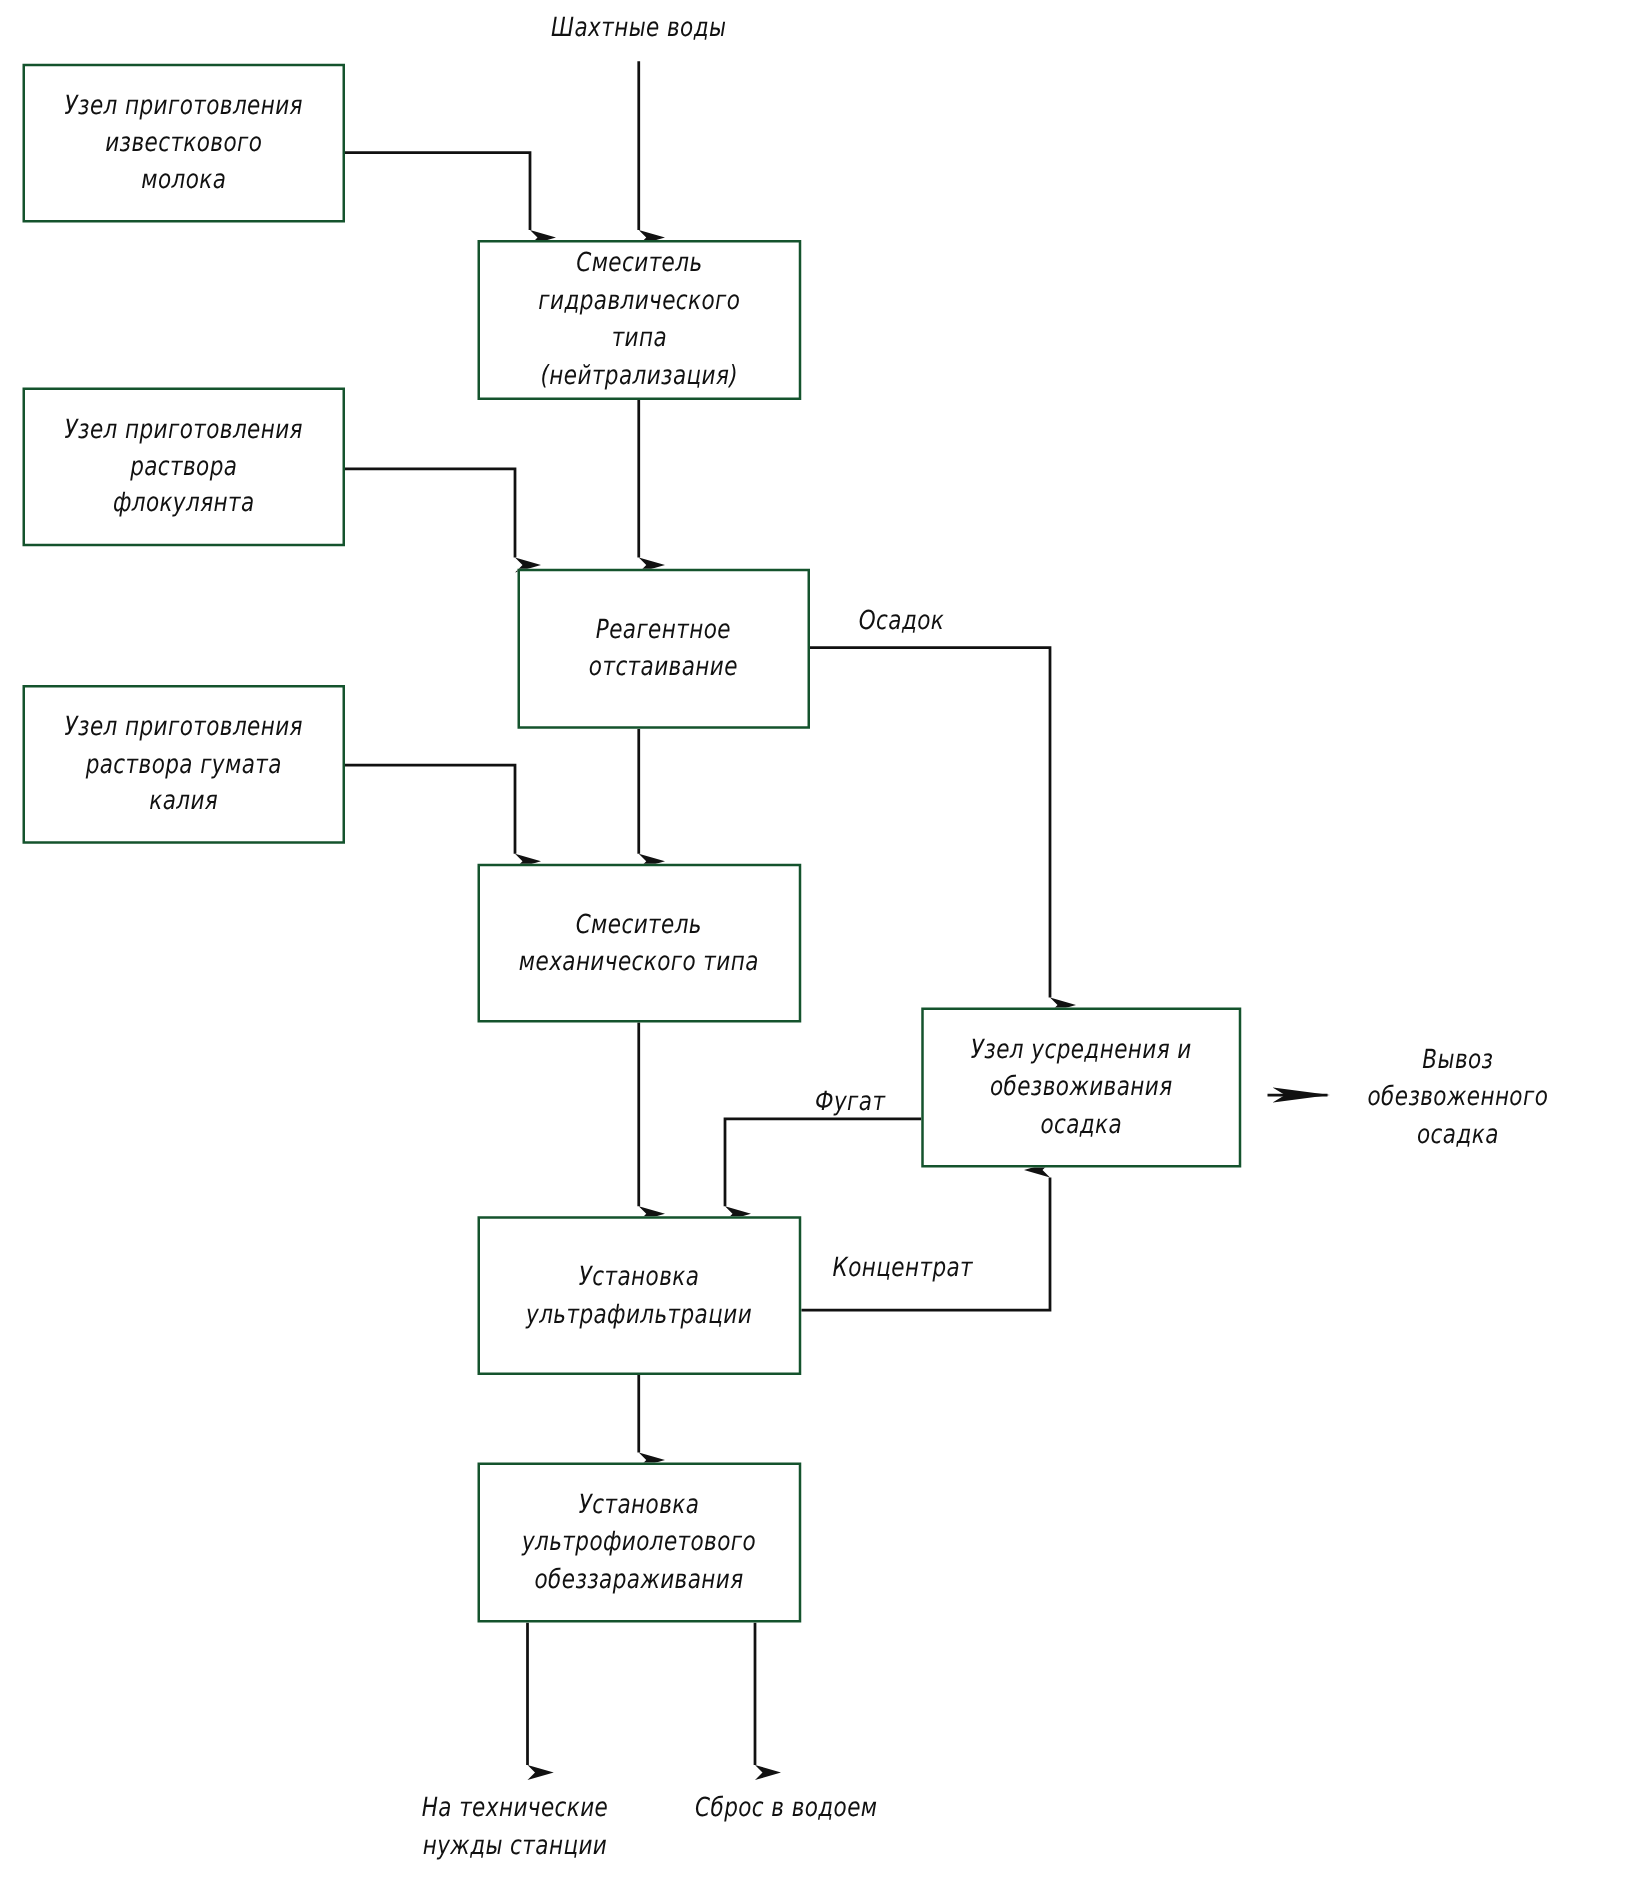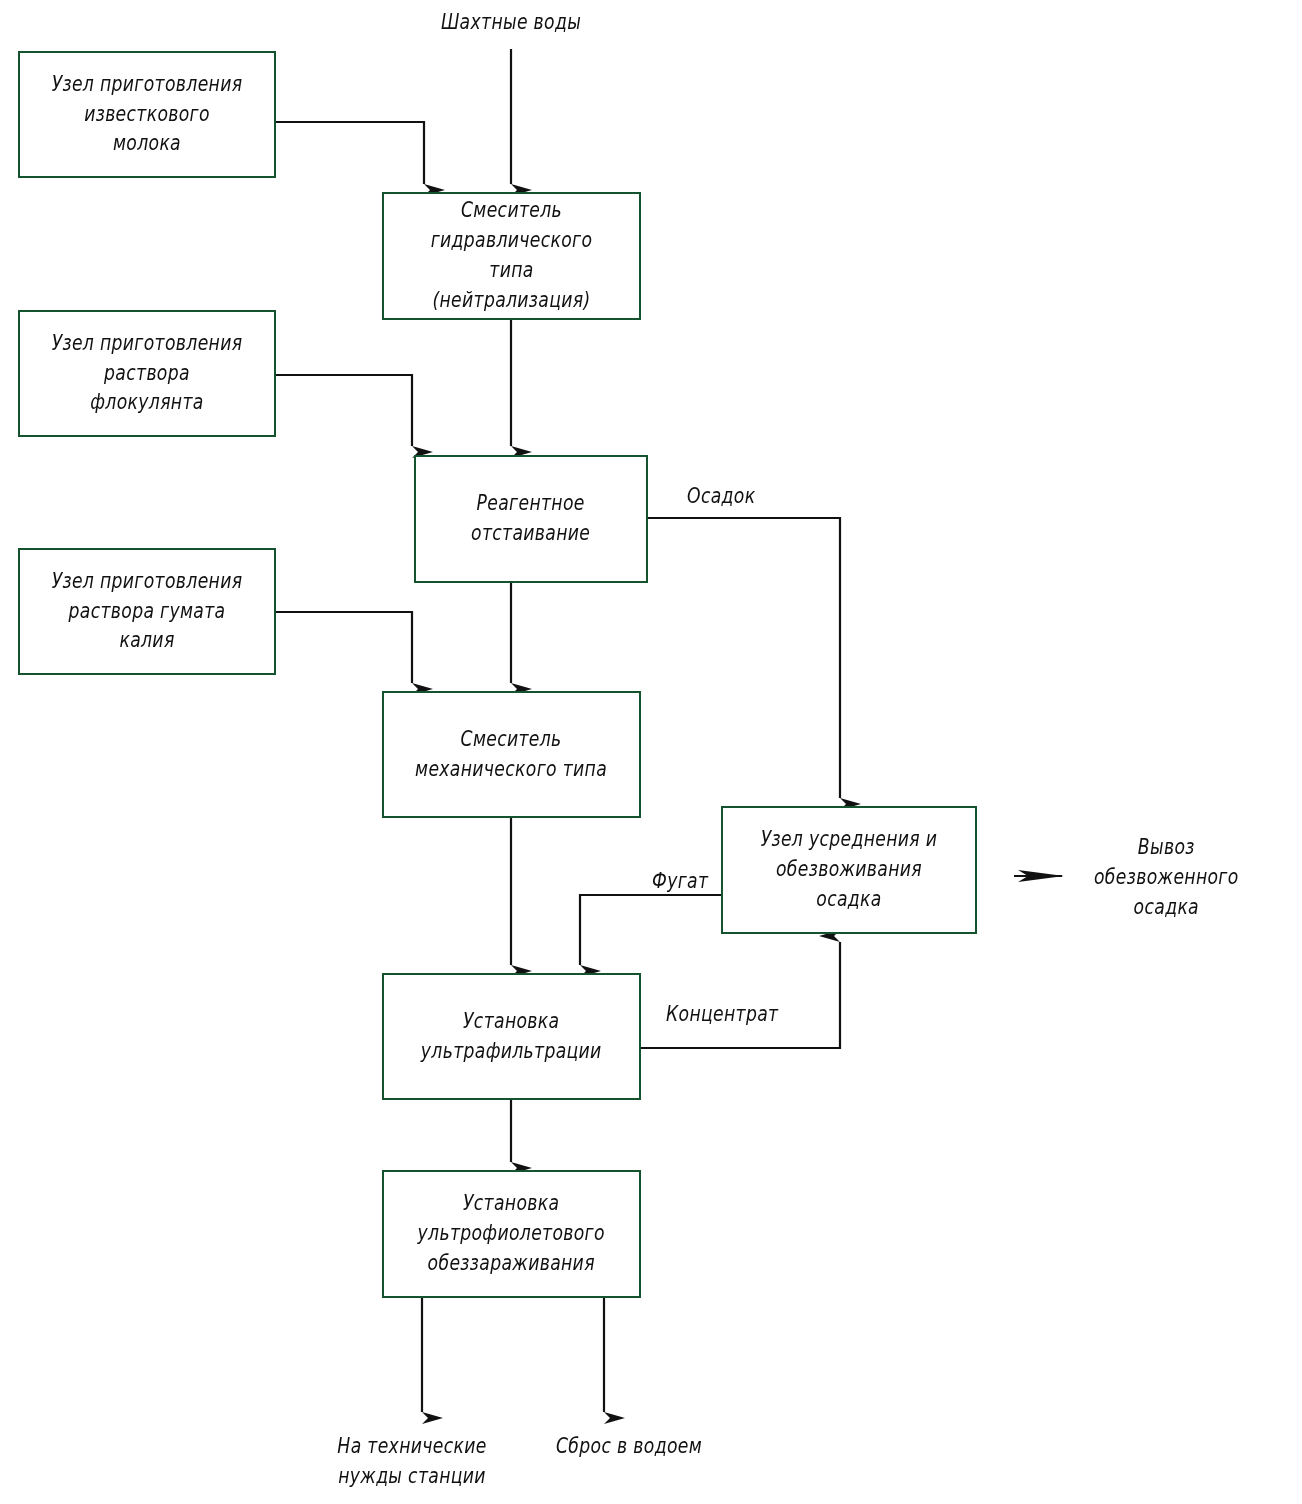--- a/index.html
+++ b/index.html
@@ -135,21 +135,21 @@
   <div class="node-box" style="left:382px; top:455px; width:234px; height:128px;margin-left:32px;">
     <span class="node-label">Реагентное
 отстаивание</span>
   </div>
 
   <div class="node-box" style="left:382px; top:691px; width:259px; height:127px;">
     <span class="node-label">Смеситель
 механического типа</span>
   </div>
 
-  <div class="node-box" style="left:721px; top:806px; width:256px; height:128px;">
+  <div class="node-box" style="left:737px; top:806px; width:256px; height:128px;">
     <span class="node-label">Узел усреднения и
 обезвоживания осадка</span>
   </div>
 
   <div class="node-box" style="left:382px; top:973px; width:259px; height:127px;">
     <span class="node-label">Установка
 ультрафильтрации</span>
   </div>
 
   <div class="node-box" style="left:382px; top:1170px; width:259px; height:128px;">

